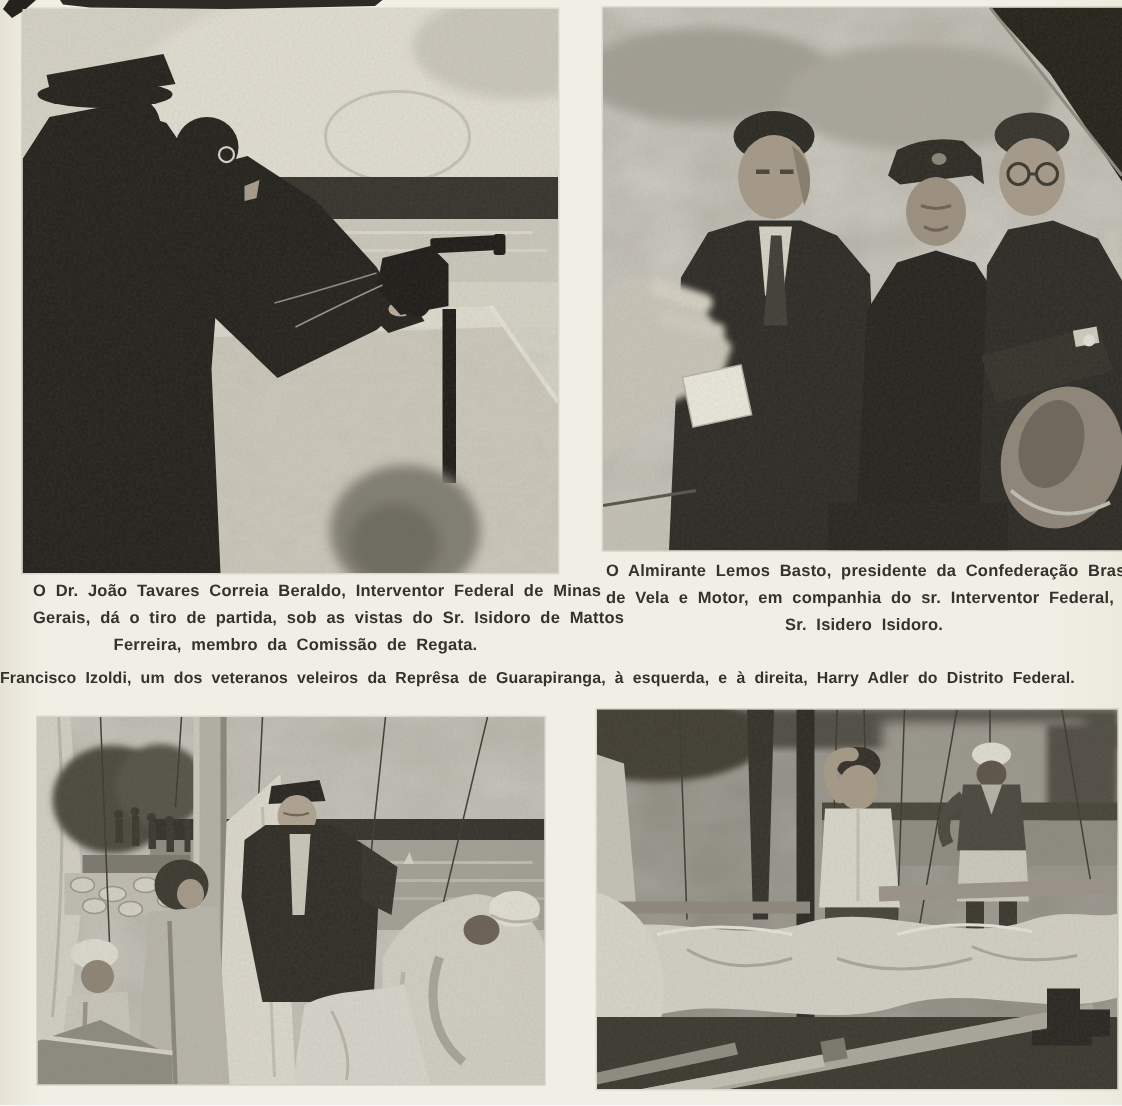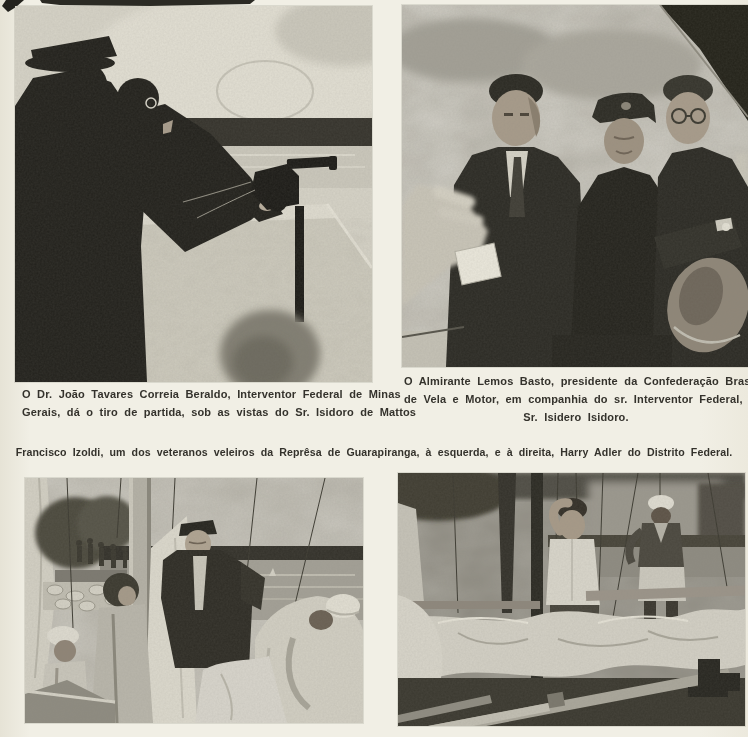--- a/index.html
+++ b/index.html
@@ -4,21 +4,21 @@
 <style>
   html,body{margin:0;padding:0;}
   body{width:748px;height:737px;overflow:hidden;font-family:"Liberation Sans",sans-serif;}
   .page{position:relative;width:748px;height:737px;
         background:linear-gradient(90deg,#e6e3d6 0,#f1efe5 30px,#f1efe5 700px,#ece9dd 748px);}
   .photo{position:absolute;overflow:hidden;background:#c9c6bb;box-shadow:0 0 0 1px rgba(60,55,40,.12);}
   .photo svg{display:block;width:100%;height:100%;}
   .caption{position:absolute;color:#34322c;font-weight:bold;text-align:center;
            font-size:11px;line-height:18px;letter-spacing:.15px;word-spacing:3.2px;}
   .caption .ln{white-space:nowrap;}
-  .caption-mid{position:absolute;left:0;width:748px;text-align:center;color:#34322c;
+  .caption-mid{position:absolute;left:0;width:651px;text-align:center;color:#34322c;
            font-weight:bold;font-size:10.6px;letter-spacing:.1px;word-spacing:3px;white-space:nowrap;}
   .torn-edge{position:absolute;left:0;top:0;width:270px;height:16px;pointer-events:none;}
 </style>
 </head>
 <body>
 
 <div class="page">
 
   <svg width="0" height="0" style="position:absolute" aria-hidden="true">
     <defs>
@@ -147,20 +147,21 @@
       </g>
       <rect x="56" y="242" width="40" height="34" fill="#ebe8dc" stroke="#b5b2a6" transform="rotate(-12 76 259)"></rect>
       <line x1="0" y1="332" x2="62" y2="322" stroke="#55534a" stroke-width="2"></line>
       <rect width="346" height="362" filter="url(#noiseF)" opacity="0.20"></rect>
     </svg>
   </figure>
 
   <div class="caption" style="left:22px;top:385px;width:350px;">
     <div class="ln">O Dr. João Tavares Correia Beraldo, Interventor Federal de Minas</div>
     <div class="ln">Gerais, dá o tiro de partida, sob as vistas do Sr. Isidoro de Mattos</div>
+    <div class="ln">Ferreira, membro da Comissão de Regata.</div>
   </div>
 
   <div class="caption" style="left:404px;top:372px;width:344px;">
     <div class="ln">O Almirante Lemos Basto, presidente da Confederação Brasileira</div>
     <div class="ln">de Vela e Motor, em companhia do sr. Interventor Federal, e do</div>
     <div class="ln">Sr. Isidero Isidoro.</div>
   </div>
 
   <div class="caption-mid" style="top:446px;">Francisco Izoldi, um dos veteranos veleiros da Reprêsa de Guarapiranga, à esquerda, e à direita, Harry Adler do Distrito Federal.</div>
 

